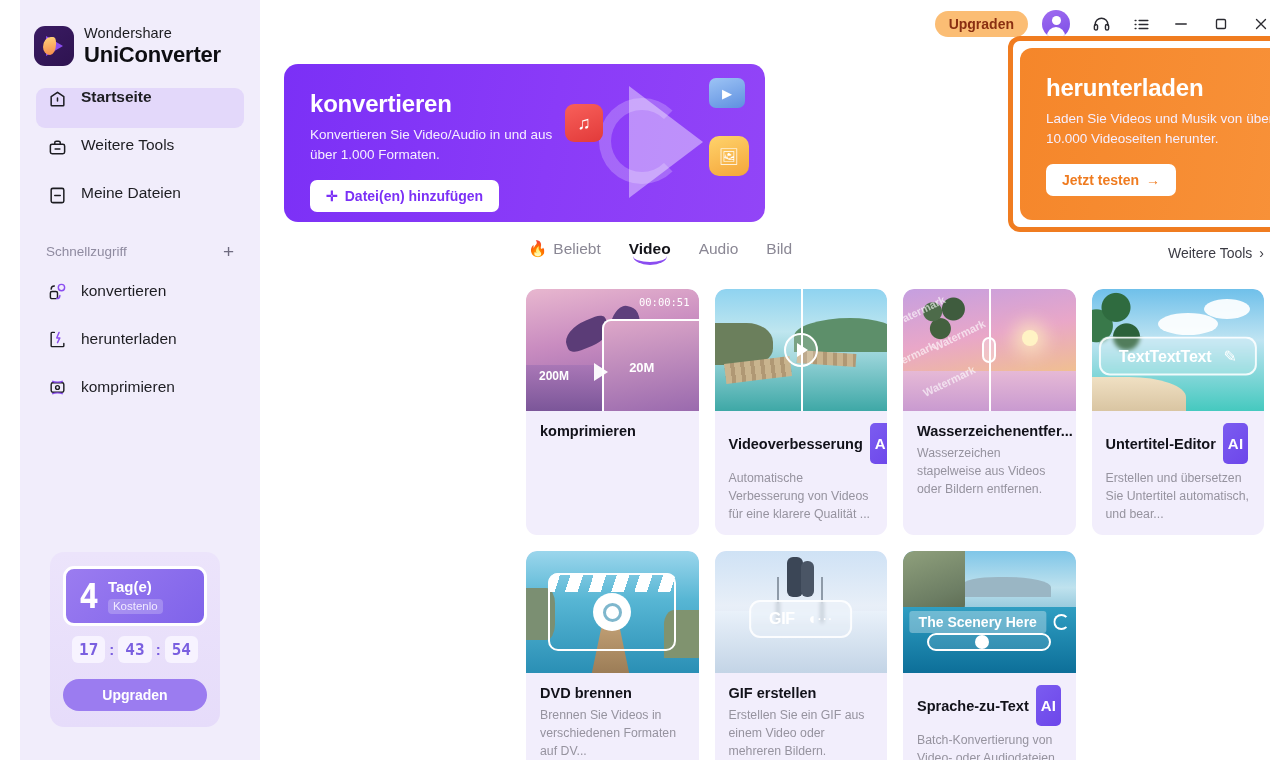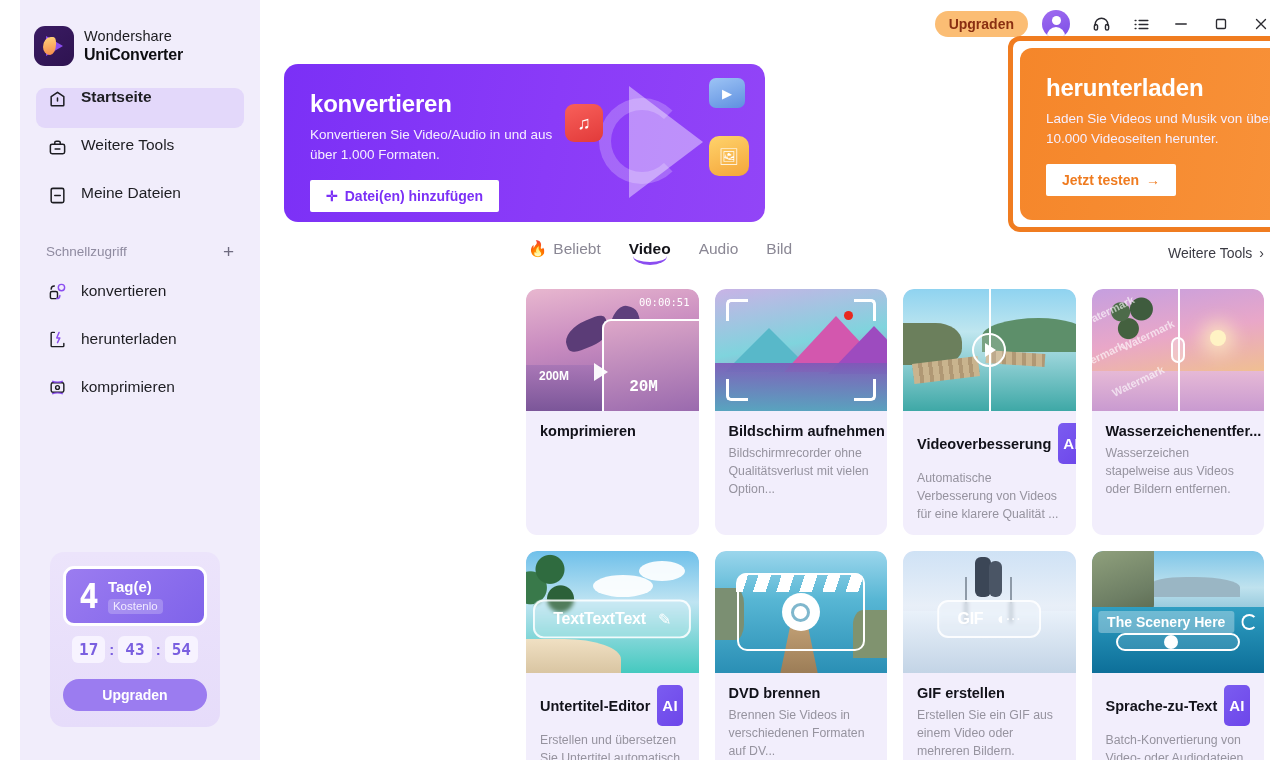--- a/index.html
+++ b/index.html
@@ -32,21 +32,21 @@
     border-left: 17px solid #8b4df0;
   }
   .brand-logo .drop {
     position: absolute; left: 9px; top: 11px;
     width: 13px; height: 18px;
     background: linear-gradient(170deg,#ffd27a 0%, #f58a4b 100%);
     border-radius: 60% 20% 45% 55% / 55% 30% 60% 45%;
   }
   .brand-text { line-height: 1; }
   .brand-top { font-size: 14.5px; color: #1b1b1f; letter-spacing: .1px; }
-  .brand-bottom { font-size: 16px; font-weight: bold; color: #0e0e12; letter-spacing: -.2px; margin-top: 3px; }
+  .brand-bottom { font-size: 22px; font-weight: bold; color: #0e0e12; letter-spacing: -.2px; margin-top: 3px; }
 
   .nav { margin-top: 22px; padding: 0 16px; }
   .nav-item {
     display: flex; align-items: flex-start; gap: 13px;
     height: 40px; padding: 0 10px; border-radius: 9px;
     color: #1d1d22; font-size: 15.5px; cursor: pointer;
     margin-bottom: 8px;
   }
   .nav-item.active { background: #e3d8fa; font-weight: bold; }
   .nav-ico { width: 22px; height: 22px; flex: 0 0 22px; display: flex; align-items: center; justify-content: center; }
@@ -126,21 +126,21 @@
   .banner {
     flex: 1; border-radius: 14px; position: relative; overflow: hidden; cursor: pointer;
   }
   .banner-purple { background: linear-gradient(100deg,#7b30f6 0%, #8a3bf8 55%, #9245f7 100%); }
   .banner-orange { background: linear-gradient(100deg,#f58b2a 0%, #f99540 60%, #fba košice 100%); }
   .banner-orange { background: linear-gradient(100deg,#f5862a 0%, #fa9a44 100%); }
   .banner h2 { color: #fff; font-size: 24px; font-weight: bold; margin: 26px 0 0 26px; letter-spacing: -.2px; }
   .banner p { color: #f6eeff; font-size: 13.5px; line-height: 1.45; margin: 7px 0 0 26px; max-width: 265px; }
   .banner .cta {
     display: inline-flex; align-items: center; gap: 7px;
-    background: #fff; border-radius: 2px; padding: 8px 16px;
+    background: #fff; border-radius: 7px; padding: 8px 16px;
     margin: 16px 0 0 26px; font-weight: bold; font-size: 14px; cursor: pointer;
   }
   .cta-purple { color: #7b30f6; }
   .cta-orange { color: #ef7b1f; }
   .banner-art { position: absolute; right: 10px; top: 0; bottom: 0; width: 205px; }
 
   .promo-frame {
     position: absolute; left: 748px; top: 36px; width: 512px; height: 196px;
     border: 5px solid #f07c20; border-radius: 12px; background: #fff; padding: 7px;
   }
@@ -192,21 +192,21 @@
   .th-whale .shape1 { position: absolute; left: 22%; top: 26%; width: 46px; height: 26px;
       background: #5b3c77; border-radius: 60% 20% 50% 25%; transform: rotate(-22deg); }
   .th-whale .shape2 { position: absolute; left: 48%; top: 14%; width: 30px; height: 52px;
       background: #5e3f7c; border-radius: 45% 55% 30% 70%; transform: rotate(14deg); }
   .th-whale .sea { position: absolute; left:0; right:0; bottom:0; height: 46px;
       background: linear-gradient(180deg,#a977b6 0%, #7b5699 100%); }
   .th-whale .half { position: absolute; right: 0; top: 30px; bottom: 0; width: 56%;
       border-left: 2px solid #fff; border-top: 2px solid #fff; border-radius: 9px 0 0 0;
       background: linear-gradient(170deg,#dda7c8 0%, #9a6aae 100%); }
   .th-whale .sz1 { position: absolute; left: 13px; bottom: 28px; color: #fff; font-size: 12px; font-weight: bold; }
-  .th-whale .sz2 { position: absolute; left: 54%; bottom: 15px; color: #fff; font-size: 16px; font-weight: bold; margin-left: 10px; font-family: Liberation Mono, monospace; }
+  .th-whale .sz2 { position: absolute; left: 54%; bottom: 36px; color: #fff; font-size: 13px; font-weight: bold; margin-left: 10px; }
   .th-whale .arr { position: absolute; left: 68px; bottom: 30px; width: 0; height: 0;
       border-top: 9px solid transparent; border-bottom: 9px solid transparent; border-left: 14px solid #fff; opacity:.95; }
 
   .th-mount { background: linear-gradient(170deg,#c9b3e6 0%, #7fd4dd 45%, #d24fae 100%); }
   .th-mount .m1 { position: absolute; left: 6%; top: 32%; width: 0; height: 0;
       border-left: 44px solid transparent; border-right: 44px solid transparent; border-bottom: 44px solid #58b8c9; }
   .th-mount .m2 { position: absolute; left: 40%; top: 22%; width: 0; height: 0;
       border-left: 52px solid transparent; border-right: 52px solid transparent; border-bottom: 56px solid #d357ae; }
   .th-mount .m3 { position: absolute; left: 66%; top: 30%; width: 0; height: 0;
       border-left: 46px solid transparent; border-right: 46px solid transparent; border-bottom: 48px solid #9d4bbf; }
@@ -545,37 +545,20 @@
           <div class="tag-time">00:00:51</div>
           <div class="sz1">200M</div>
           <div class="arr"></div>
           <div class="sz2">20M</div>
         </div>
         <div class="card-title">
             <span>komprimieren</span>
           </div>
       </div>
 
-      <div class="card">
-        <div class="thumb th-mount">
-          <div class="m1"></div>
-            <div class="m2"></div>
-            <div class="m3"></div>
-            <div class="water"></div>
-          <div class="corner tl"></div>
-          <div class="corner tr"></div>
-            <div class="corner bl"></div>
-            <div class="corner br"></div>
-          <div class="rec-dot"></div>
-        </div>
-        <div class="card-title">
-            <span>Bildschirm aufnehmen</span>
-          </div>
-        <div class="card-desc">Bildschirmrecorder ohne Qualitätsverlust mit vielen Option...</div>
-      </div>
 
       <div class="card">
         <div class="thumb th-pier">
           <div class="rock"></div>
             <div class="hill"></div>
             <div class="dock"></div>
             <div class="dock2"></div>
           <div class="divider"></div>
           <div class="play-circle">
               <span class="tri"></span>

